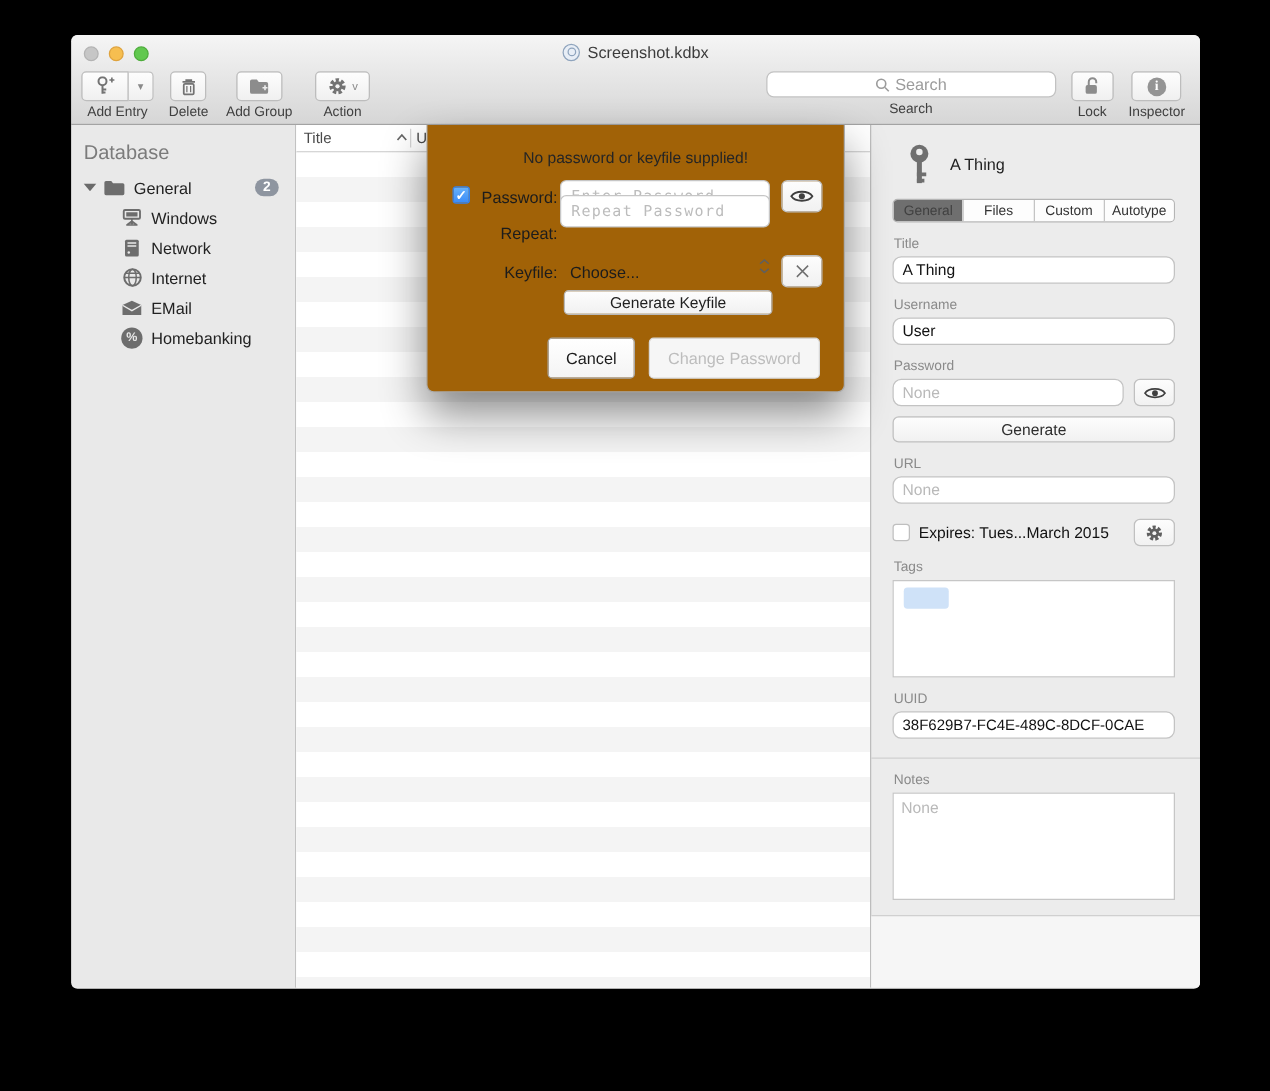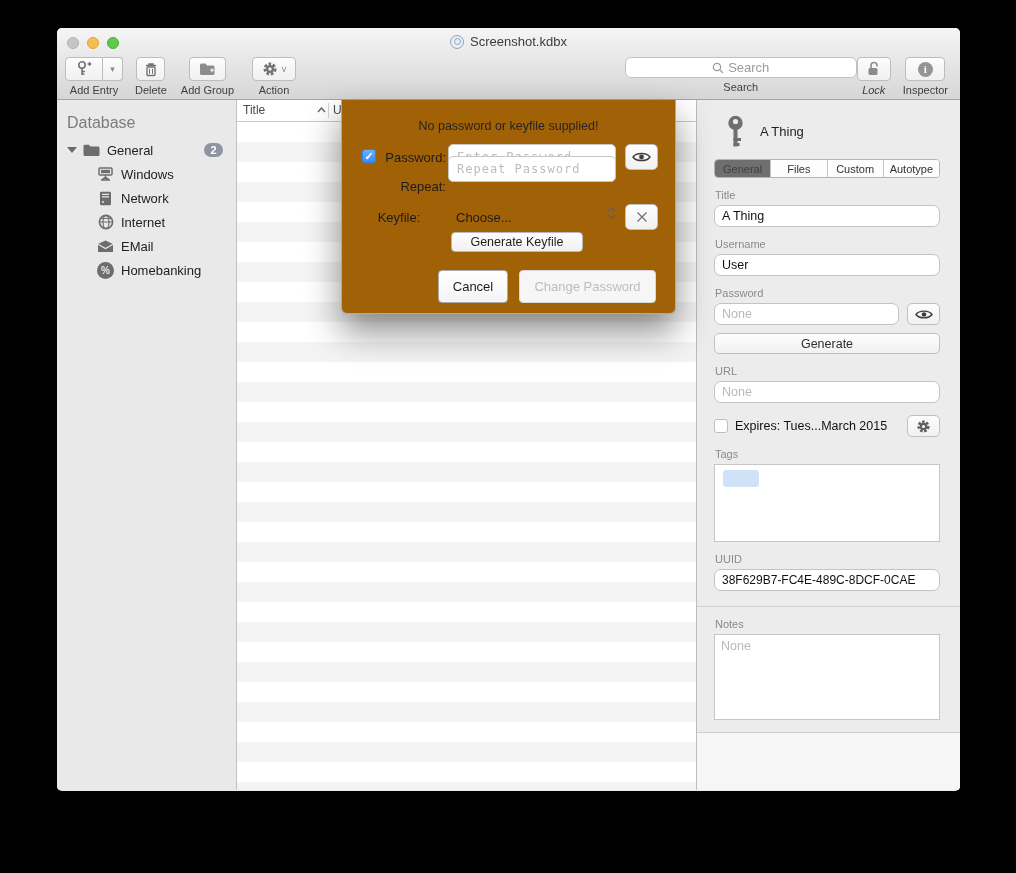--- a/index.html
+++ b/index.html
@@ -94,21 +94,21 @@
   .sheet .msg { position:absolute; top:19px; left:0; right:0; text-align:center; font-size:12.5px; color:#252525; }
   .dlabel { position:absolute; width:66px; text-align:right; font-size:13px; color:#1c1c1c; }
   .dfield { position:absolute; left:106px; width:168px; height:26px; border:1px solid #c6c6c6; border-radius:5px;
             background:#fff; font-family:"DejaVu Sans Mono",monospace; font-size:12px; letter-spacing:1px;
             padding:0 8px; outline:none; }
   .dfield::placeholder { color:#bcbcbc; }
   .dsq { position:absolute; left:283px; width:33px; height:26px; background:linear-gradient(#fdfdfd,#f1f1f1);
          border:1px solid #c0c0c0; border-radius:5px; display:flex; align-items:center; justify-content:center; }
   .choose { position:absolute; left:114px; top:110px; font-size:13px; color:#1c1c1c; }
   .stepper { position:absolute; left:265px; top:107px; display:flex; flex-direction:column; gap:2px; align-items:center; }
-  .genkey { position:absolute; left:109px; top:132px; width:132px; height:20px; background:linear-gradient(#fdfdfd,#f1f1f1);
+  .genkey { position:absolute; left:109px; top:132px; width:167px; height:20px; background:linear-gradient(#fdfdfd,#f1f1f1);
             border:1px solid #b9b9b9; border-radius:4px; font-size:12.5px; color:#1f1f1f; }
   .dbtn { position:absolute; top:170px; height:33px; border-radius:4px; font-size:13px; }
   .dbtn.cancel { left:96px; width:70px; background:linear-gradient(#ffffff,#f4f4f4); border:1px solid #ababab; color:#1c1c1c; }
   .dbtn.disabled { left:177px; width:137px; background:#f6f6f6; border:1px solid #d8d8d8; color:#bdbdbd; }
   svg { display:block; }
 </style>
 </head>
 <body>
 
 <div class="window">
@@ -183,21 +183,21 @@
           <span>
             <svg width="12" height="12" viewBox="0 0 12 12">
                 <circle cx="5" cy="5" r="3.6" fill="none" stroke="#9b9b9b" stroke-width="1.3"></circle>
                 <path d="M8 8 L11 11" stroke="#9b9b9b" stroke-width="1.3"></path>
               </svg>
           </span>
           <span>Search</span>
         </div>
         <div class="tblabel">Search</div>
       </div>
-      <div class="tbcol" style="margin-left:0;font-style:italic;">
+      <div class="tbcol" style="margin-left:12px;">
         <div class="tbtn" style="width:34px;">
           <span>
             <svg width="15" height="16" viewBox="0 0 15 16">
                 <rect x="2.5" y="7" width="9" height="7" rx="1.5" fill="#8c8c8c"></rect>
                 <path d="M5 7 V4.5 a3 3 0 0 1 6 0 V5.5" fill="none" stroke="#8c8c8c" stroke-width="1.6"></path>
               </svg>
           </span>
         </div>
         <div class="tblabel">Lock</div>
       </div>
@@ -371,21 +371,21 @@
         <svg width="19" height="12" viewBox="0 0 18 11">
             <path d="M1 5.5 C4 1 14 1 17 5.5 C14 10 4 10 1 5.5 Z" fill="none" stroke="#3f3f3f" stroke-width="1.4"></path>
             <circle cx="9" cy="5.5" r="2.3" fill="#3f3f3f"></circle>
           </svg>
       </span>
     </button>
 
     <span class="dlabel" style="left:38px; top:79px;">Repeat:</span>
     <input class="dfield" style="top: 56px;" placeholder="Repeat Password">
 
-    <span class="dlabel" style="left:24px; top:110px;text-align:center;">Keyfile:</span>
+    <span class="dlabel" style="left:38px; top:110px;">Keyfile:</span>
     <span class="choose">Choose...</span>
     <span class="stepper">
       <svg width="9" height="5" viewBox="0 0 9 5">
           <path d="M1 4 L4.5 1 L8 4" stroke="#5f5f5f" stroke-width="1.3" fill="none"></path>
         </svg>
       <svg width="9" height="5" viewBox="0 0 9 5">
           <path d="M1 1 L4.5 4 L8 1" stroke="#5f5f5f" stroke-width="1.3" fill="none"></path>
         </svg>
     </span>
     <button class="dsq" style="top:104px;">

